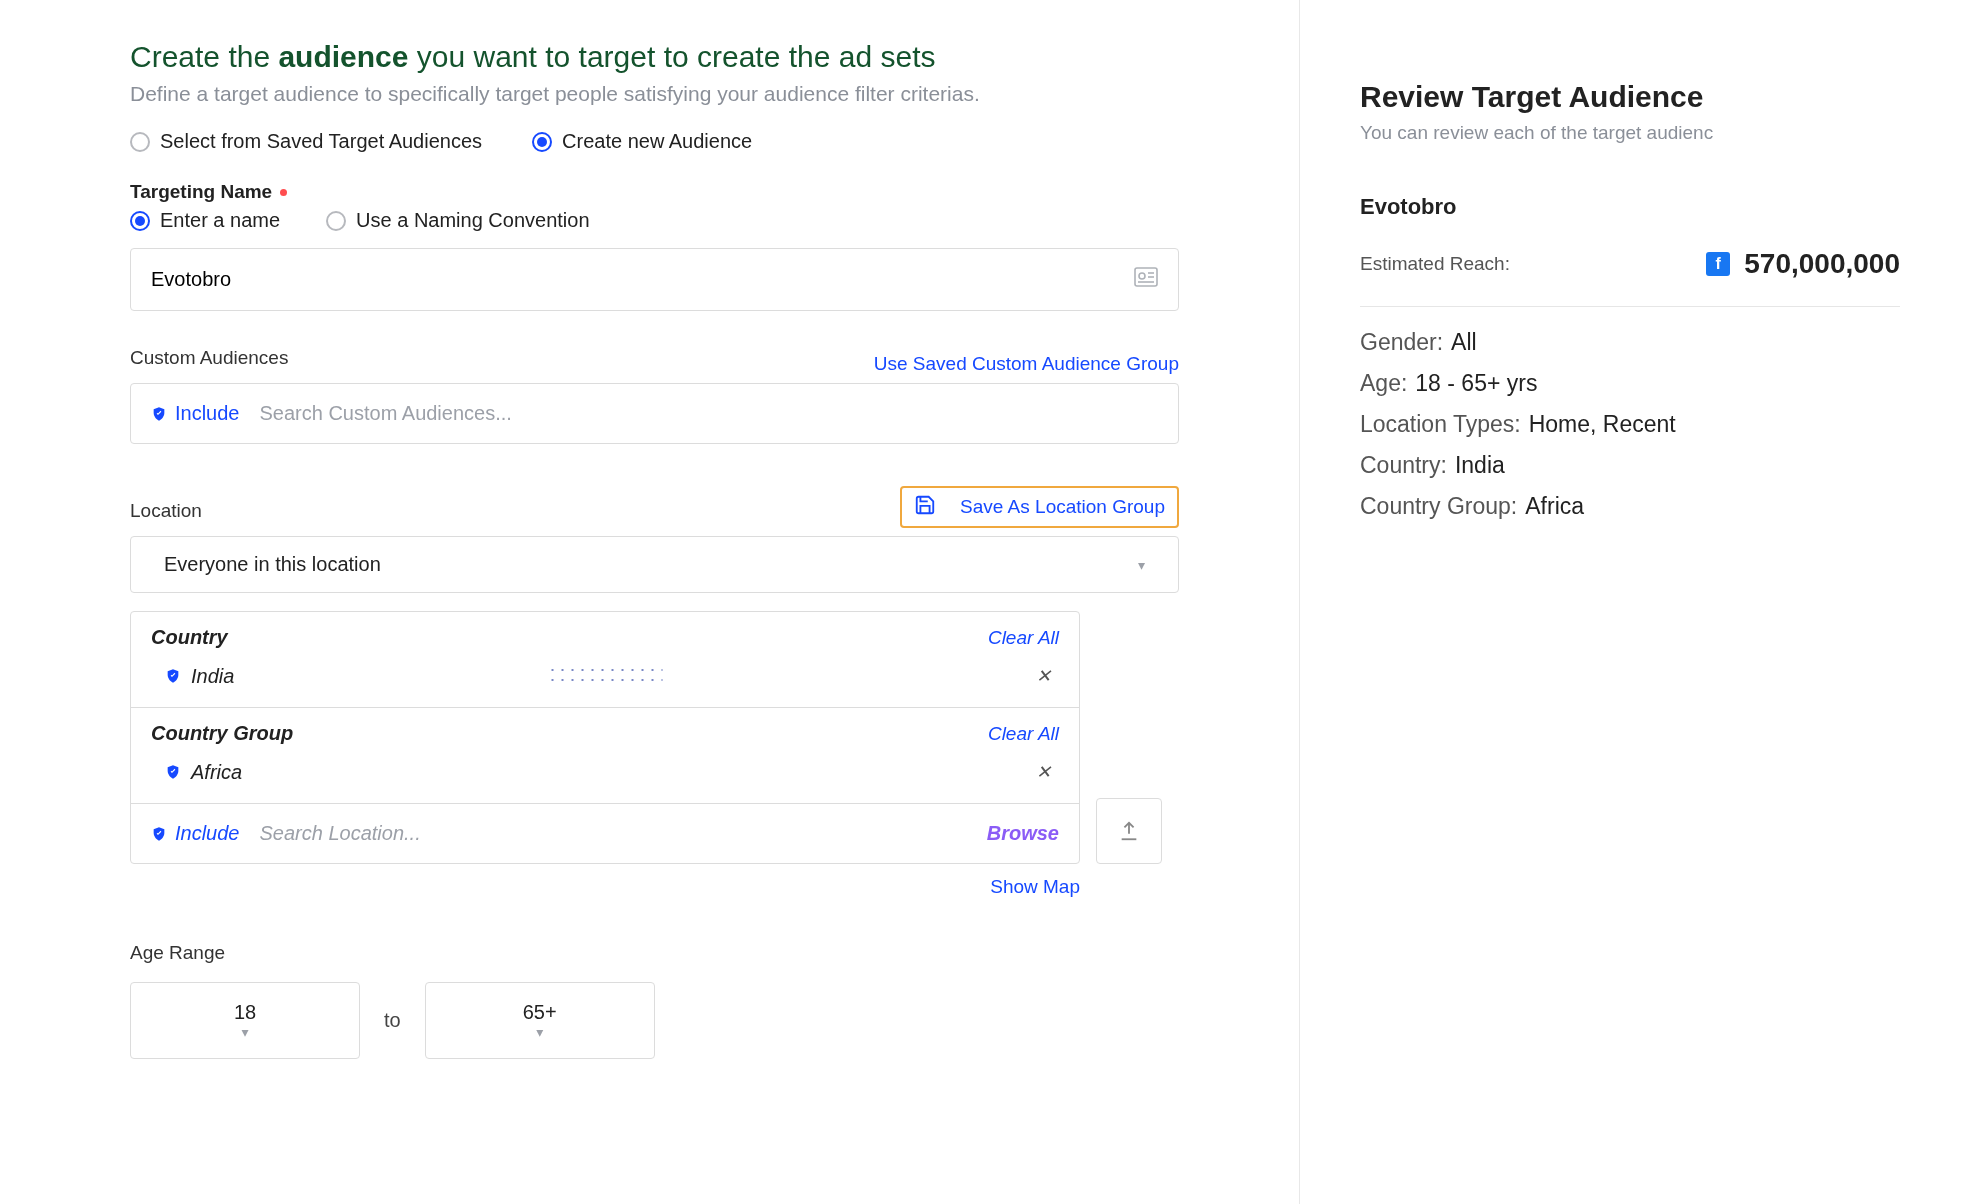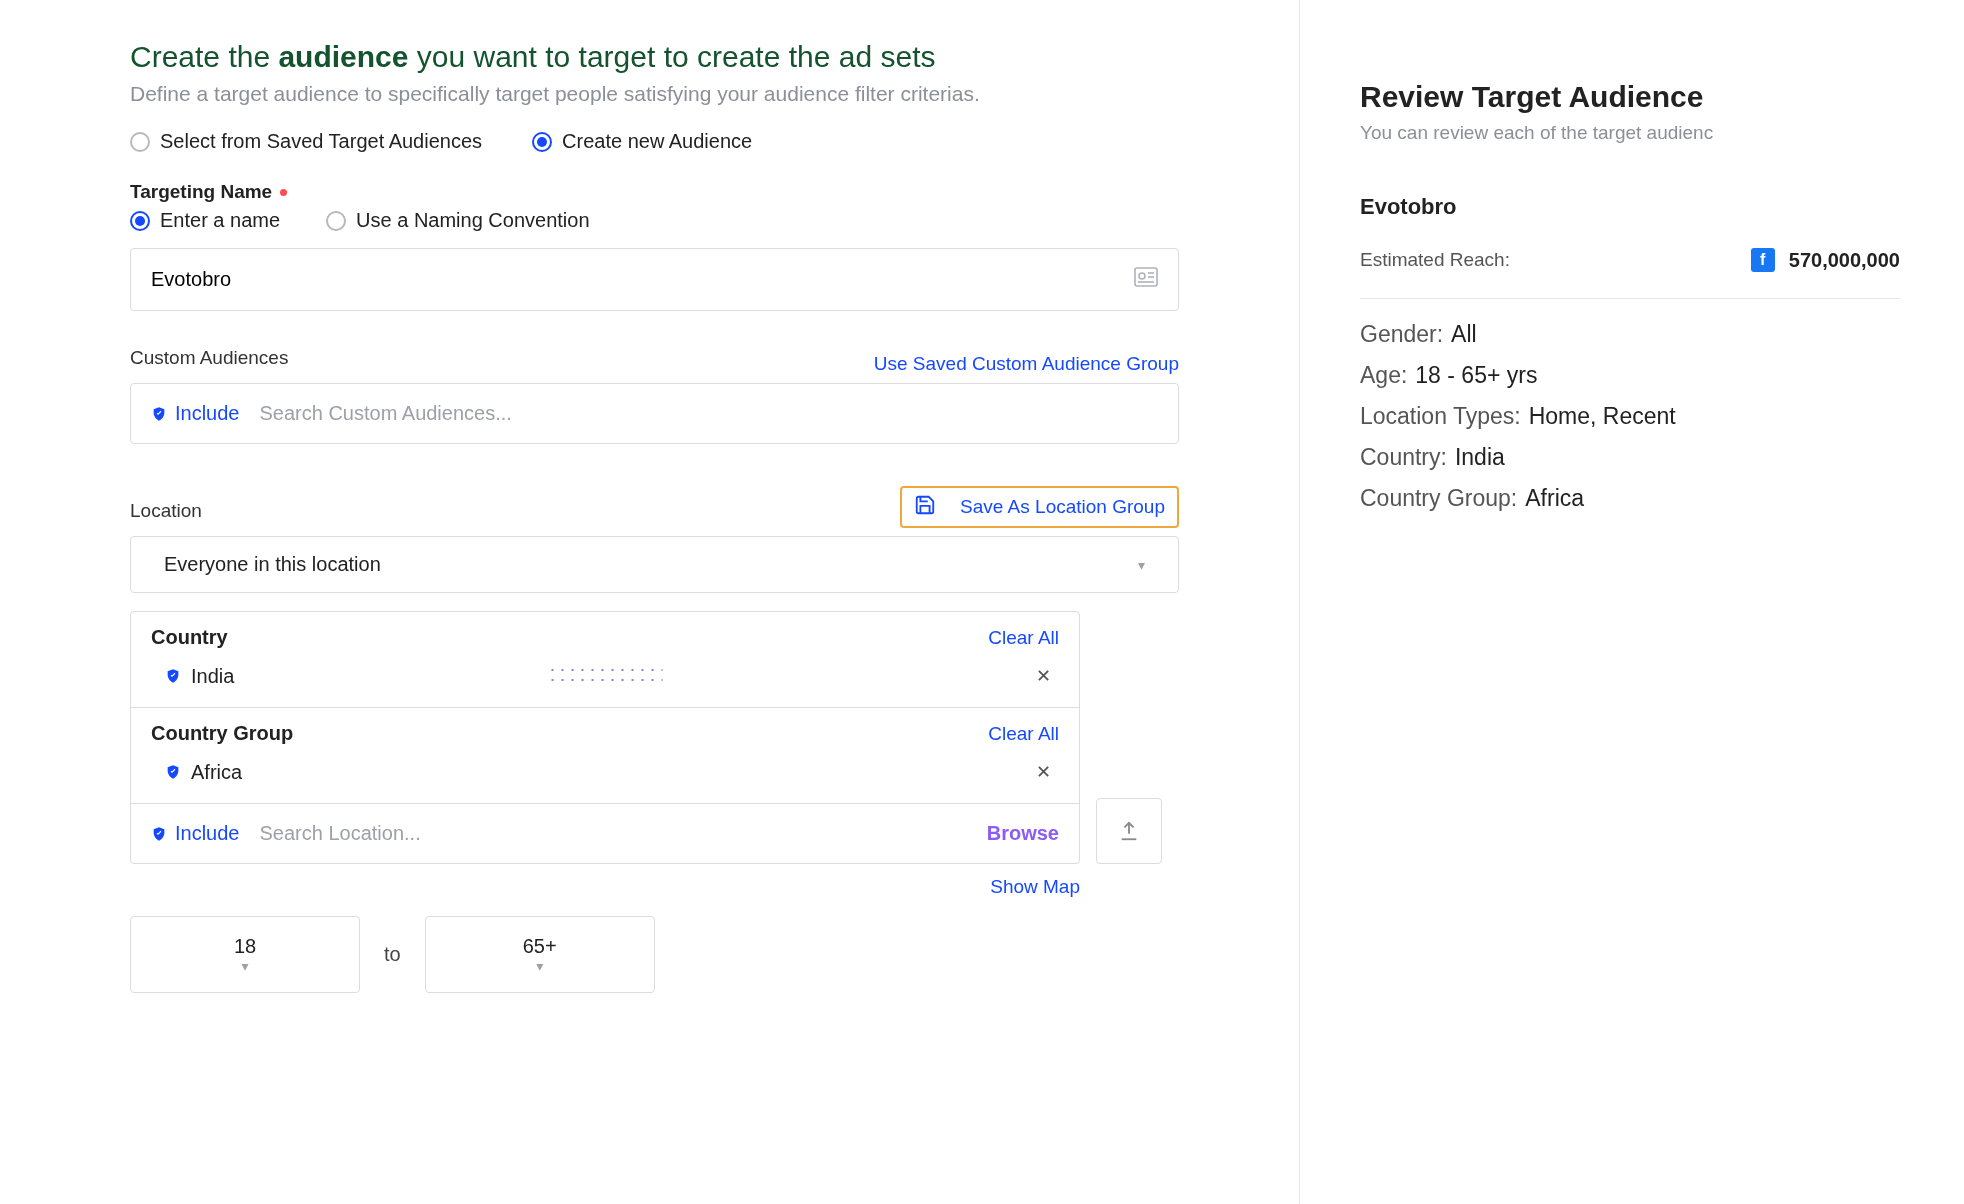--- a/index.html
+++ b/index.html
@@ -166,20 +166,21 @@
     border-radius: 4px;
     padding: 6px 12px;
   }
 
   
   .loc-card {
     width: 950px;
     border: 1px solid #dcdcdc;
     border-radius: 4px;
     margin-bottom: 0;
+    font-style: italic;
   }
   .loc-section {
     border-bottom: 1px solid #dcdcdc;
     padding: 14px 20px 8px 20px;
   }
   .loc-section:last-child { border-bottom: none; }
   .loc-head {
     display: flex;
     justify-content: space-between;
     align-items: center;
@@ -282,21 +283,21 @@
   }
   .reach-row {
     display: flex;
     align-items: center;
     gap: 14px;
     padding-bottom: 26px;
     border-bottom: 1px solid #e6e6e6;
     margin-bottom: 22px;
   }
   .reach-row .lbl { font-size: 19px; color: #555; flex: 1; }
-  .reach-row .val { font-size: 20px; font-weight: 700; }
+  .reach-row .val { font-size: 28px; font-weight: 700; }
   .kv {
     display: flex;
     gap: 8px;
     font-size: 23px;
     margin-bottom: 14px;
   }
   .kv .k { color: #555; }
   .kv .v { color: #222; }
 
   .chev { color: #9ca0a8; font-size: 14px; }
@@ -447,20 +448,21 @@
               <path d="M4 21h16"></path>
             </svg>
         </div>
       </div>
     </div>
 
     <div class="show-map">
       <span class="link">Show Map</span>
     </div>
 
+    <div class="section-label plain" style="margin-top:44px;">Age Range</div>
     <div class="age-row">
       <div class="age-select">
         <span>18</span>
         <span class="chev">▾</span>
       </div>
       <span class="age-to">to</span>
       <div class="age-select">
         <span>65+</span>
         <span class="chev">▾</span>
       </div>

